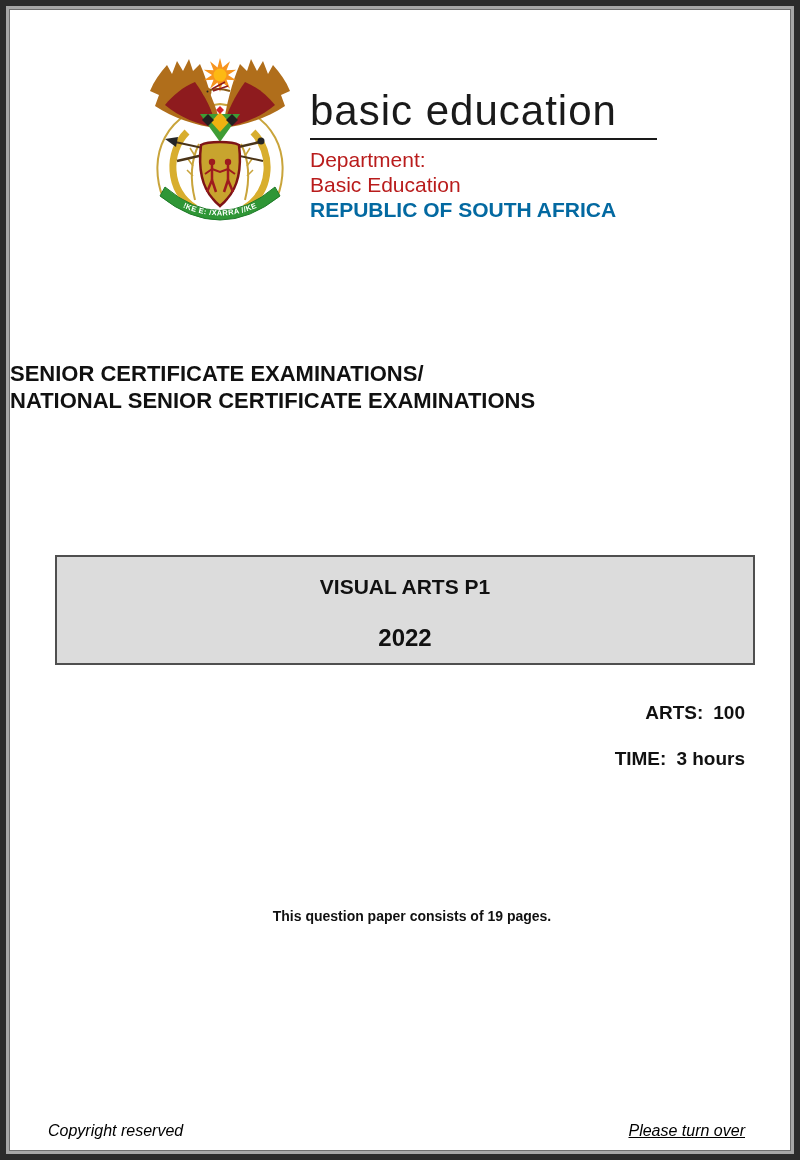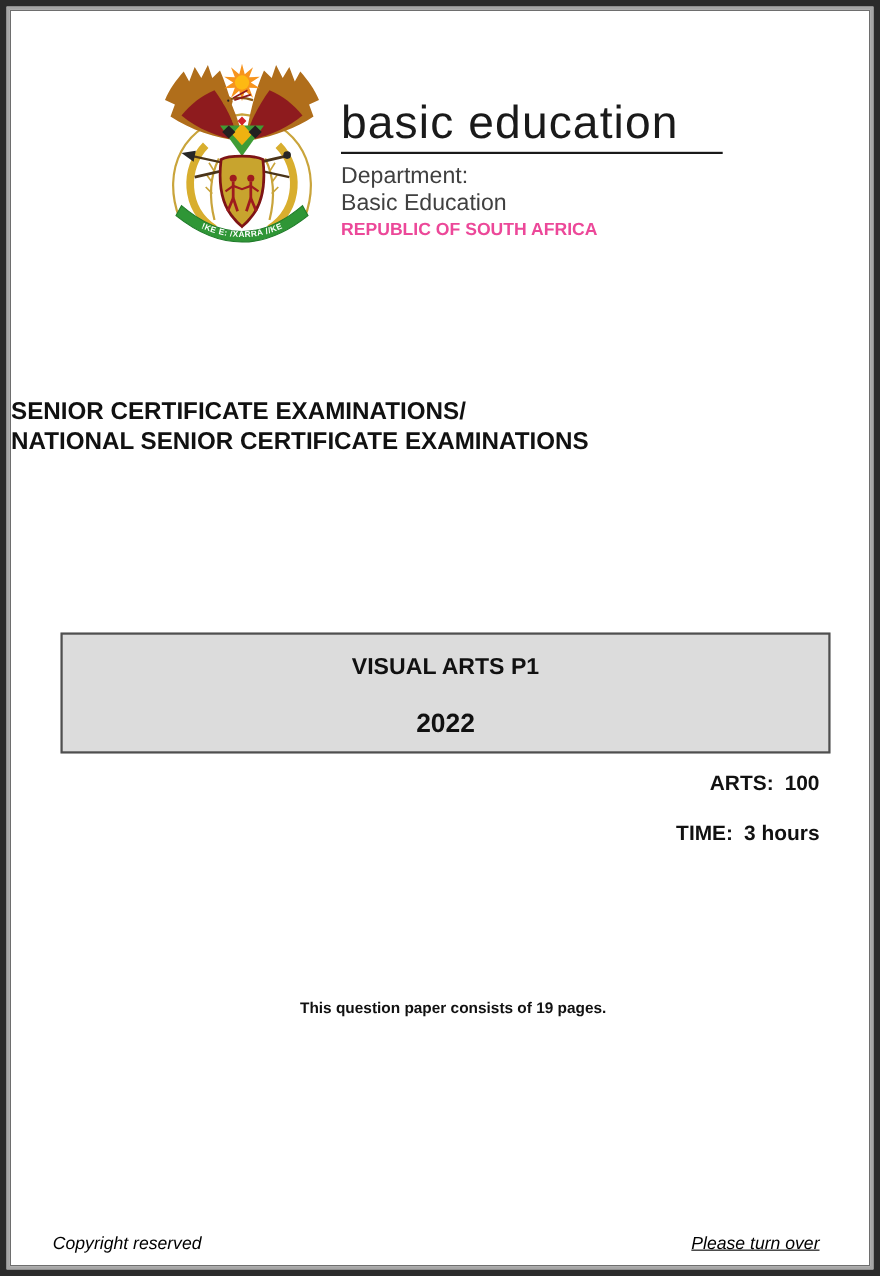--- a/index.html
+++ b/index.html
@@ -32,39 +32,38 @@
   .emblem{ position:absolute; left:135px; top:38px; width:150px; height:190px; }
   .wordmark-block{ position:absolute; left:300px; top:76px; width:380px; }
   .wordmark{
     font-size:42px; line-height:50px; font-weight:400;
     letter-spacing:1px; color:#1a1a1a;
   }
   .wordmark-rule{
     margin-top:2px; width:347px; height:0;
     border-top:2px solid #1a1a1a;
   }
-  .dept-line{ font-size:21px; line-height:25px; margin-top:0; color:#404040; }
+  .dept-line{ font-size:21px; line-height:25px; margin-top:0; color:#b91c1c; }
   .dept-block{ margin-top:7px; }
-  .dept-country{ font-size:16px; line-height:25px; font-weight:bold; color:#ec4899; }
+  .dept-country{ font-size:21px; line-height:25px; font-weight:bold; color:#0369a1; }
 
   
   .heading{
     position:absolute; left:0; top:350px; width:100%;
     text-align:left; font-weight:bold; font-size:22px; line-height:27px;
     color:#111;
   }
 
   
   .title-box{
     position:absolute; left:45px; top:545px; width:700px; height:110px;
     box-sizing:border-box;
     background:#dcdcdc;
     border:2px solid #4f4f4f;
     text-align:center;
-    margin-top:20px;
   }
   .title-box .subject{ margin-top:18px; font-size:21px; font-weight:bold; }
   .title-box .year{ margin-top:25px; font-size:24px; font-weight:bold; }
 
   
   .details{
     position:absolute; right:45px; top:692px;
     text-align:right; font-weight:bold; font-size:19px; line-height:22px;
   }
   .details .row{ margin-top:0; }

